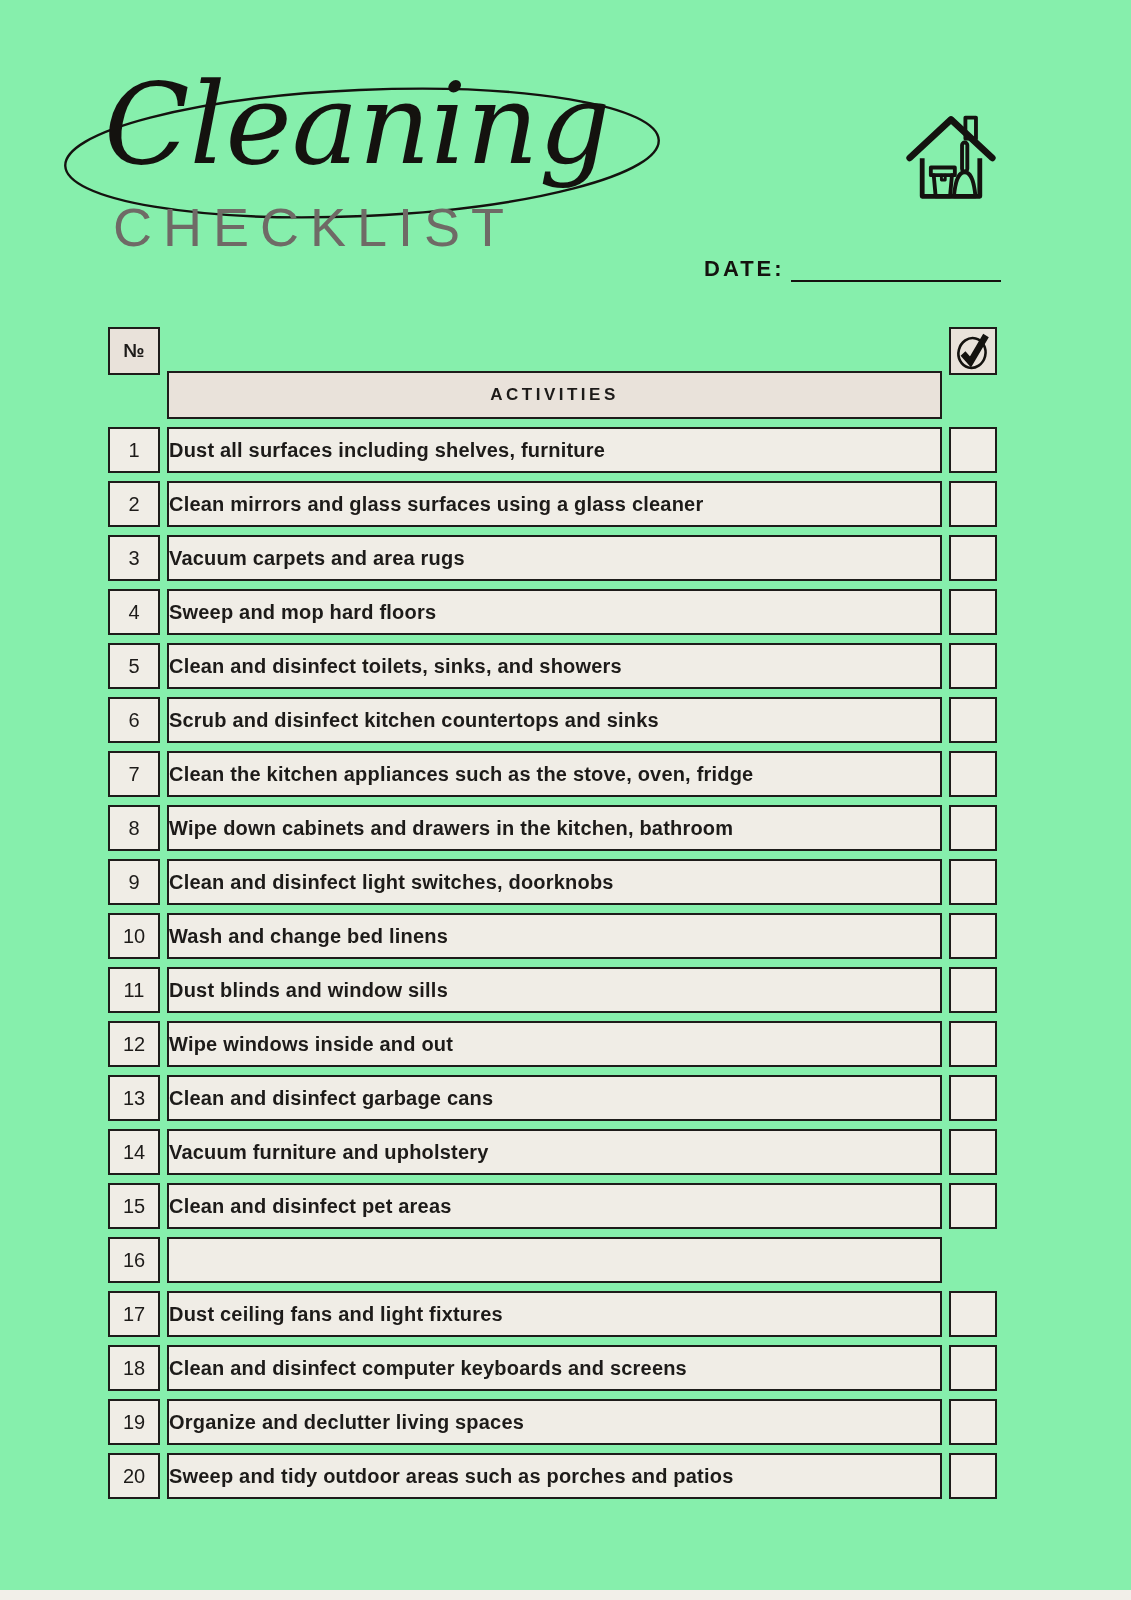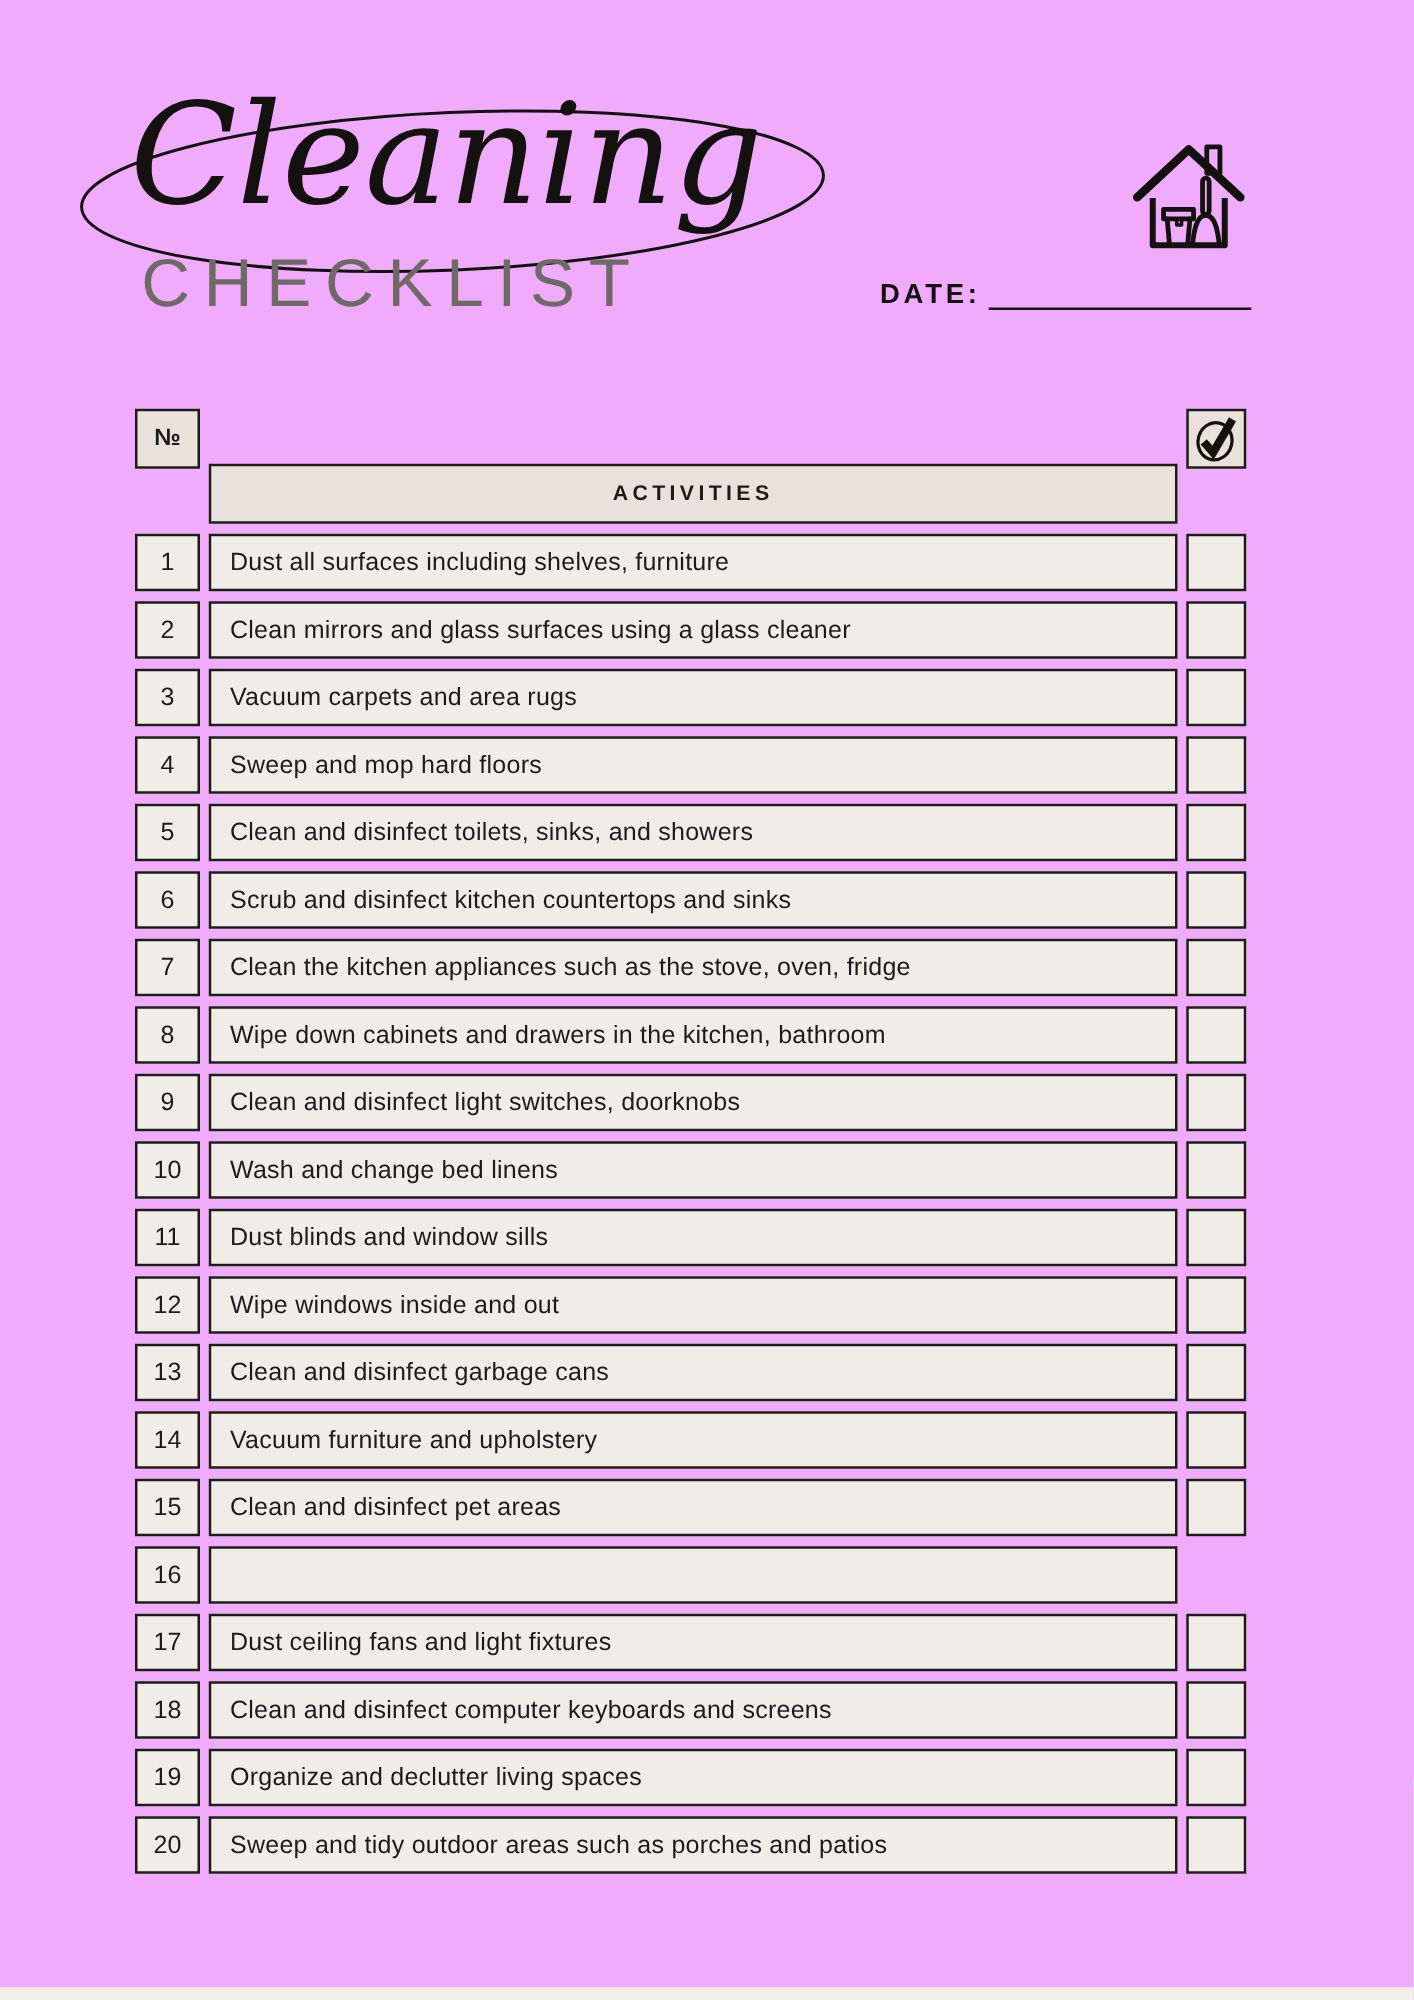--- a/index.html
+++ b/index.html
@@ -1,44 +1,44 @@
 <!DOCTYPE html>
 <html><head>
 <meta charset="utf-8">
 <style>
   html,body{margin:0;padding:0;background:#f2efe9;}
   .page{
-    position:relative;width:1131px;height:1590px;background:#f0abfc;
+    position:relative;width:1131px;height:1590px;background:#86efac;
     font-family:"Liberation Sans",sans-serif;color:#1d1b19;overflow:hidden;
   }
   
   .ellipse-svg{position:absolute;left:60px;top:84px;width:604px;height:138px;}
   .script-title{
     position:absolute;left:104px;top:52px;
     font-family:"DejaVu Serif",serif;font-style:italic;font-weight:400;
     font-size:112px;line-height:1.3;color:#14120f;white-space:nowrap;
   }
   .sub-title{
     position:absolute;left:113px;top:200px;
     font-size:54px;line-height:1;letter-spacing:11px;color:#6f6a66;white-space:nowrap;
   }
   .house-svg{position:absolute;left:903px;top:106px;width:96px;height:98px;}
-  .date-row{position:absolute;left:704px;top:222px;width:297px;display:flex;align-items:flex-end;}
+  .date-row{position:absolute;left:704px;top:256px;width:297px;display:flex;align-items:flex-end;}
   .date-label{font-weight:bold;font-size:22px;letter-spacing:3px;color:#14120f;padding-right:6px;}
   .date-line{flex:1;height:24px;border-bottom:2.5px solid #14120f;}
   
   .table{position:absolute;left:108px;top:327px;width:889px;}
   .trow{display:grid;grid-template-columns:52px 1fr 48px;column-gap:7px;margin-bottom:8px;}
   .cell{
     border:2px solid #1e1c1a;background:#f0ede6;box-sizing:border-box;
     height:46px;display:flex;align-items:center;
   }
   .header-row .cell{background:#e9e2da;height:48px;}
   .num-cell{justify-content:center;font-size:20px;}
-  .act-cell{padding-left:15px;font-size:20px;letter-spacing:.2px;}
+  .act-cell{font-size:20px;letter-spacing:.2px;font-weight:bold;}
   .chk-cell{justify-content:center;}
   .header-row .num-cell{font-weight:bold;font-size:19px;}
   .header-row .act-cell{justify-content:center;padding-left:0;font-weight:bold;font-size:17px;letter-spacing:3.5px;margin-top:44px;}
   .check-icon{width:36px;height:38px;overflow:visible;}
 </style>
 </head>
 <body>
 
 <div class="page">
 

